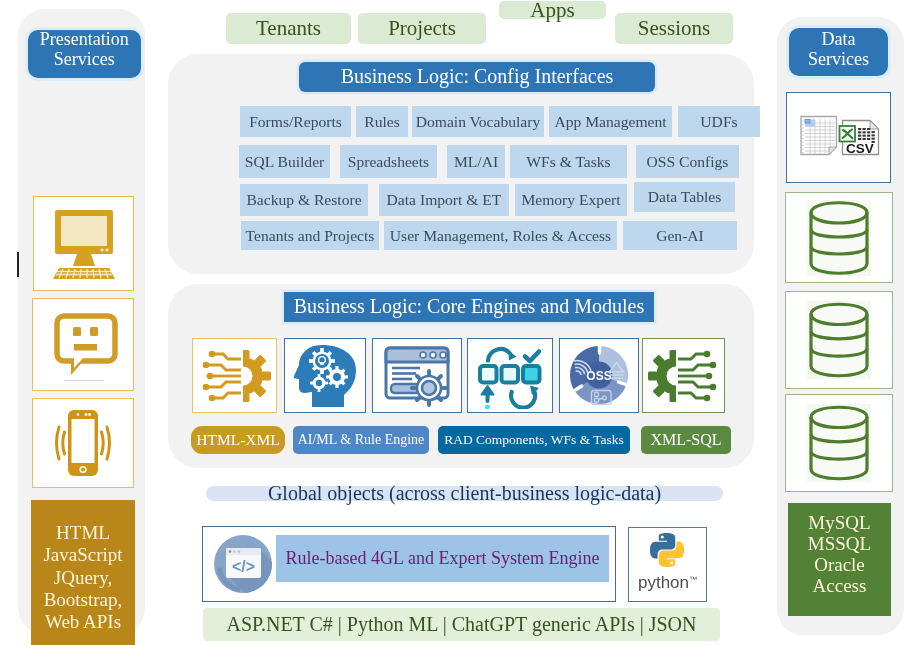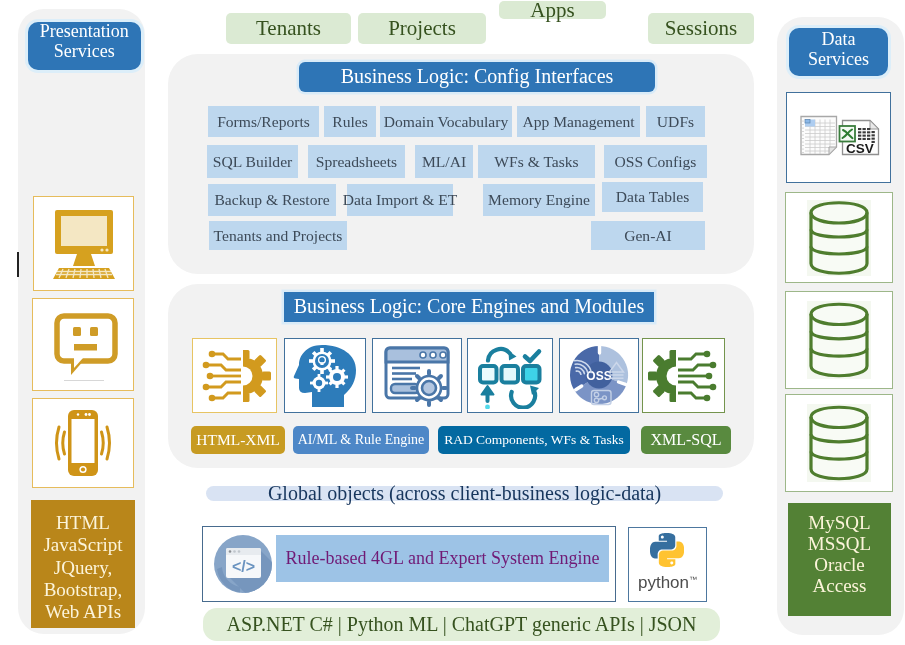--- a/index.html
+++ b/index.html
@@ -3,33 +3,33 @@
 <meta charset="utf-8">
 <style>
   html,body{margin:0;padding:0;background:#fff;}
   #page{position:relative;width:905px;height:645px;background:#fff;overflow:hidden;
         font-family:"Liberation Serif", serif;}
   .abs{position:absolute;}
   .panel{position:absolute;background:#f2f2f2;}
   .bluehead{position:absolute;background:#2e75b6;color:#fff;text-align:center;
             display:flex;align-items:center;justify-content:center;line-height:19.5px;}
   .chip{position:absolute;background:#bdd7ee;color:#3d4a58;text-align:center;white-space:nowrap;
-        display:flex;align-items:center;justify-content:center;font-size:15.6px;}
+        display:flex;align-items:center;justify-content:center;font-size:15.6px;margin-left:32px;}
   .gbtn{position:absolute;background:#dbead3;color:#36521f;text-align:center;
         border-radius:5px;display:flex;align-items:center;justify-content:center;font-size:21px;}
   .wbox{position:absolute;background:#fff;display:flex;align-items:center;justify-content:center;}
   .lbl{position:absolute;color:#fff;text-align:center;border-radius:5px;white-space:nowrap;
        display:flex;align-items:center;justify-content:center;font-size:15.5px;}
 </style>
 </head>
 <body>
 <div id="page">
 
   <div class="panel" style="left:18px;top:9px;width:126.5px;height:625px;border-radius:26px;"></div>
-  <div class="bluehead" style="left:27.5px;top:22px;width:113.5px;height:48px;box-shadow:0 0 0 3px #dceef9;border-radius:10px;font-size:18px;padding-bottom:9px;box-sizing:border-box;">Presentation<br>Services</div>
+  <div class="bluehead" style="left:27.5px;top:30px;width:113.5px;height:48px;box-shadow:0 0 0 3px #dceef9;border-radius:10px;font-size:18px;padding-bottom:9px;box-sizing:border-box;">Presentation<br>Services</div>
 
 
   <div class="wbox" style="left:33px;top:196px;width:99px;height:93px;border:1px solid #e6bc5c;">
     <svg width="78" height="72" viewBox="0 0 78 72">
       <g fill="#d6a11f">
         <rect x="10" y="2" width="58" height="44" rx="2"></rect>
         <rect x="16" y="8" width="46" height="30" fill="#f4e7c3"></rect>
         <circle cx="57" cy="42" r="1.6" fill="#f4e7c3"></circle>
         <circle cx="62" cy="42" r="1.6" fill="#f4e7c3"></circle>
         <path d="M32 46 L46 46 L50 58 L28 58 Z"></path>
@@ -74,52 +74,53 @@
       </g>
       <g fill="none" stroke="#cf9417" stroke-width="3" stroke-linecap="round">
         <path d="M14 22 Q9 38 14 54"></path>
         <path d="M19.5 27 Q16 38 19.5 49"></path>
         <path d="M62 22 Q67 38 62 54"></path>
         <path d="M56.5 27 Q60 38 56.5 49"></path>
       </g>
     </svg>
   </div>
 
-  <div class="abs" style="left:31px;top:500px;width:104px;height:128px;background:#b9861a;color:#fcf4da;text-align:center;font-size:19px;line-height:22.3px;padding-top:12px;box-sizing:border-box;">HTML<br>JavaScript<br>JQuery,<br>Bootstrap,<br>Web APIs</div>
+  <div class="abs" style="left:31px;top:500px;width:104px;height:145px;background:#b9861a;color:#fcf4da;text-align:center;font-size:19px;line-height:22.3px;padding-top:22px;box-sizing:border-box;">HTML<br>JavaScript<br>JQuery,<br>Bootstrap,<br>Web APIs</div>
 
   <div class="abs" style="left:64px;top:379.5px;width:40px;height:1.5px;background:#c9c9c9;opacity:.75;"></div>
 
   <div class="abs" style="left:17px;top:252px;width:1.5px;height:25px;background:#222;"></div>
 
   <div class="gbtn" style="left:226px;top:13px;width:125px;height:31px;">Tenants</div>
   <div class="gbtn" style="left:358px;top:13px;width:128px;height:31px;">Projects</div>
   <div class="gbtn" style="left:499px;top:1px;width:107px;height:18px;">Apps</div>
-  <div class="gbtn" style="left:615px;top:13px;width:106px;height:31px;margin-left:33px;">Sessions</div>
+  <div class="gbtn" style="left:615px;top:13px;width:118px;height:31px;">Sessions</div>
 
   <div class="panel" style="left:168px;top:53.5px;width:586px;height:220px;border-radius:30px;"></div>
   <div class="bluehead" style="left:299px;top:62px;width:356px;height:29.5px;border-radius:6px;font-size:20px;box-shadow:0 0 0 2.5px #d9ebf8;">Business Logic: Config Interfaces</div>
 
   <div class="chip" style="left:208px;top:106px;width:111px;height:31px;">Forms/Reports</div>
   <div class="chip" style="left:324px;top:106px;width:52px;height:31px;">Rules</div>
   <div class="chip" style="left:380px;top:106px;width:132px;height:31px;">Domain Vocabulary</div>
   <div class="chip" style="left:517px;top:106px;width:123px;height:31px;">App Management</div>
-  <div class="chip" style="left:646px;top:106px;width:59px;height:31px;">UDFs</div>
+  <div class="chip" style="left:646px;top:106px;width:82px;height:31px;">UDFs</div>
 
   <div class="chip" style="left:207px;top:145px;width:91px;height:33px;">SQL Builder</div>
   <div class="chip" style="left:308px;top:145px;width:97px;height:33px;">Spreadsheets</div>
   <div class="chip" style="left:415px;top:145px;width:58px;height:33px;">ML/AI</div>
   <div class="chip" style="left:478px;top:145px;width:117px;height:33px;">WFs &amp; Tasks</div>
   <div class="chip" style="left:604px;top:145px;width:103px;height:33px;">OSS Configs</div>
 
   <div class="chip" style="left:208px;top:184px;width:128px;height:32px;">Backup &amp; Restore</div>
-  <div class="chip" style="left:347px;top:184px;width:106px;height:32px;">Data Import &amp; ET</div>
-  <div class="chip" style="left:483px;top:184px;width:112px;height:32px;">Memory Engine</div>
+  <div class="chip" style="left:347px;top:184px;width:130px;height:32px;">Data Import &amp; ET</div>
+  <div class="chip" style="left:483px;top:184px;width:112px;height:32px;">Memory Expert</div>
   <div class="chip" style="left:602px;top:182px;width:101px;height:30px;">Data Tables</div>
 
   <div class="chip" style="left:209px;top:221px;width:138px;height:29px;">Tenants and Projects</div>
+  <div class="chip" style="left:352px;top:221px;width:233px;height:29px;">User Management, Roles &amp; Access</div>
   <div class="chip" style="left:591px;top:221px;width:114px;height:29px;">Gen-AI</div>
 
   <div class="panel" style="left:168px;top:284px;width:586px;height:184px;border-radius:30px;"></div>
   <div class="bluehead" style="left:284px;top:292px;width:370px;height:29.5px;border-radius:0;font-size:20px;box-shadow:0 0 0 2.5px #d9ebf8;">Business Logic: Core Engines and Modules</div>
 
   <div class="wbox" style="left:192px;top:338px;width:83px;height:73px;border:1px solid #e7c463;">
     <svg width="72" height="60" viewBox="0 0 72 60">
       <g transform="translate(46,30)">
         <g fill="#d29a1e">
           <circle r="18"></circle>
@@ -315,21 +316,21 @@
       <g fill="#4a7c2f">
         <circle cx="59" cy="8" r="3.3"></circle>
         <circle cx="65" cy="19" r="3.3"></circle>
         <circle cx="61" cy="30" r="3.3"></circle>
         <circle cx="65" cy="41" r="3.3"></circle>
         <circle cx="59" cy="52" r="3.3"></circle>
       </g>
     </svg>
   </div>
 
-  <div class="lbl" style="left:191px;top:426px;width:94px;height:28px;background:#c79b22;font-size:15.5px;">HTML-XML</div>
+  <div class="lbl" style="left:191px;top:426px;width:94px;height:28px;background:#c79b22;font-size:15.5px;border-radius:11px;">HTML-XML</div>
   <div class="lbl" style="left:293px;top:426px;width:136px;height:28px;background:#4d87c7;font-size:14px;">AI/ML &amp; Rule Engine</div>
   <div class="lbl" style="left:438px;top:426px;width:192px;height:28px;background:#0369a1;font-size:13.5px;">RAD Components, WFs &amp; Tasks</div>
   <div class="lbl" style="left:641px;top:426px;width:90px;height:28px;background:#598a3f;font-size:16px;">XML-SQL</div>
 
   <div class="abs" style="left:206px;top:486px;width:517px;height:15px;background:#d9e3f3;border-radius:14px;color:#17365d;font-size:20px;display:flex;align-items:center;justify-content:center;">Global objects (across client-business logic-data)</div>
 
   <div class="abs" style="left:202px;top:526px;width:414px;height:76px;background:#fff;border:1.5px solid #476b8e;box-sizing:border-box;"></div>
   <svg class="abs" style="left:212px;top:533px;" width="62" height="62" viewBox="0 0 62 62">
     <defs>
         <clipPath id="cc">
@@ -352,21 +353,21 @@
   </svg>
   <div class="abs" style="left:276px;top:535px;width:333px;height:47px;background:#9dc3e6;color:#701a75;font-size:18px;display:flex;align-items:center;justify-content:center;">Rule-based 4GL and Expert System Engine</div>
 
   <div class="abs" style="left:628px;top:527px;width:79px;height:75px;background:#fff;border:1.5px solid #4d779f;box-sizing:border-box;"></div>
   <svg class="abs" style="left:650px;top:533px;" width="34" height="34" viewBox="0 0 24 24">
     <path fill="#366f9f" fill-rule="evenodd" d="M14.25.18l.9.2.73.26.59.3.45.32.34.34.25.34.16.33.1.3.04.26.02.2-.01.13V8.5l-.05.63-.13.55-.21.46-.26.38-.3.31-.33.25-.35.19-.35.14-.33.1-.3.07-.26.04-.21.02H8.77l-.69.05-.59.14-.5.22-.41.27-.33.32-.27.35-.2.36-.15.37-.1.35-.07.32-.04.27-.02.21v3.06H3.17l-.21-.03-.28-.07-.32-.12-.35-.18-.36-.26-.36-.36-.35-.46-.32-.59-.28-.73-.21-.88-.14-1.05-.05-1.23.06-1.22.16-1.04.24-.87.32-.71.36-.57.4-.44.42-.33.42-.24.4-.16.36-.1.32-.05.24-.01h.16l.06.01h8.16v-.83H6.18l-.01-2.75-.02-.37.05-.34.11-.31.17-.28.25-.26.31-.23.38-.2.44-.18.51-.15.58-.12.64-.1.71-.06.77-.04.84-.02 1.27.05zm-6.3 1.98l-.23.33-.08.41.08.41.23.34.33.22.41.09.41-.09.33-.22.23-.34.08-.41-.08-.41-.23-.33-.33-.22-.41-.09-.41.09z"></path>
     <path fill="#ffc331" fill-rule="evenodd" d="M21.1 6.11l.28.06.32.12.35.18.36.27.36.35.35.47.32.59.28.73.21.88.14 1.04.05 1.23-.06 1.23-.16 1.04-.24.86-.32.71-.36.57-.4.45-.42.33-.42.24-.4.16-.36.09-.32.05-.24.02-.16-.01h-8.22v.82h5.84l.01 2.76.02.36-.05.34-.11.31-.17.29-.25.25-.31.24-.38.2-.44.17-.51.15-.58.13-.64.09-.71.07-.77.04-.84.01-1.27-.04-1.07-.14-.9-.2-.73-.25-.59-.3-.45-.33-.34-.34-.25-.34-.16-.33-.1-.3-.04-.25-.02-.2.01-.13v-5.34l.05-.64.13-.54.21-.46.26-.38.3-.32.33-.24.35-.2.35-.14.33-.1.3-.06.26-.04.21-.02.13-.01h5.84l.69-.05.59-.14.5-.21.41-.28.33-.32.27-.35.2-.36.15-.36.1-.35.07-.32.04-.28.02-.21V6.07h2.09l.14.01zm-6.47 14.25l-.23.33-.08.41.08.41.23.33.33.23.41.08.41-.08.33-.23.23-.33.08-.41-.08-.41-.23-.33-.33-.23-.41-.08-.41.08z"></path>
   </svg>
   <div class="abs" style="left:628px;top:573px;width:79px;height:22px;color:#4d4d4d;font-family:'Liberation Sans',sans-serif;font-size:17px;text-align:center;">python<span style="font-size:8px;vertical-align:6px;">™</span></div>
 
-  <div class="abs" style="left:203px;top:608px;width:517px;height:33px;background:#e2efd9;border-radius:14px;color:#36521f;font-size:20px;display:flex;align-items:center;justify-content:center;">ASP.NET C# | Python ML | ChatGPT generic APIs | JSON</div>
+  <div class="abs" style="left:203px;top:608px;width:517px;height:33px;background:#e2efd9;border-radius:4px;color:#36521f;font-size:20px;display:flex;align-items:center;justify-content:center;">ASP.NET C# | Python ML | ChatGPT generic APIs | JSON</div>
 
   <div class="panel" style="left:777px;top:17px;width:127px;height:618px;border-radius:26px;"></div>
   <div class="bluehead" style="left:789px;top:28px;width:99px;height:48px;box-shadow:0 0 0 3px #dceef9;border-radius:10px;font-size:18px;padding-bottom:5px;box-sizing:border-box;">Data<br>Services</div>
 
   <div class="wbox" style="left:786px;top:92px;width:103px;height:89px;border:1px solid #41719c;">
     <svg width="92" height="62" viewBox="0 0 92 62">
 
       <g>
         <path d="M8 9.5 H43.5 V40 L36 47.5 H8 Z" fill="#fcfcfc" stroke="#a8a8a8" stroke-width="1.3"></path>
         <g stroke="#cccccc" stroke-width="0.8">

